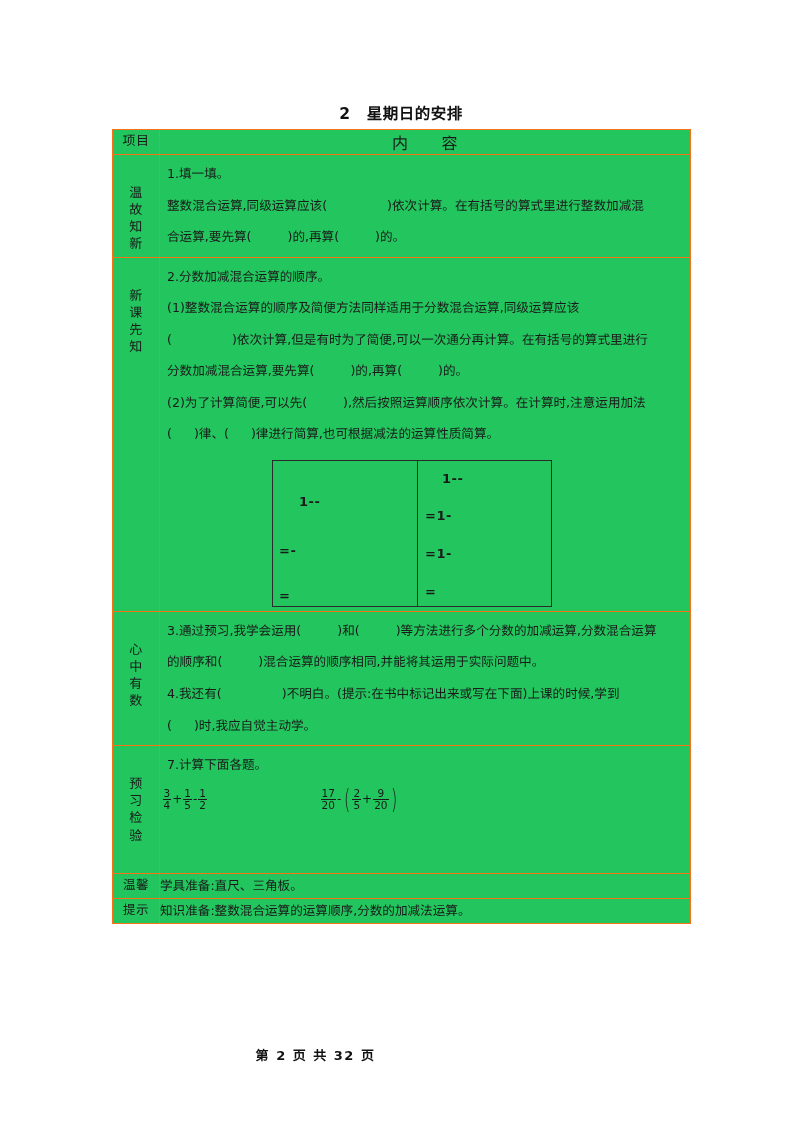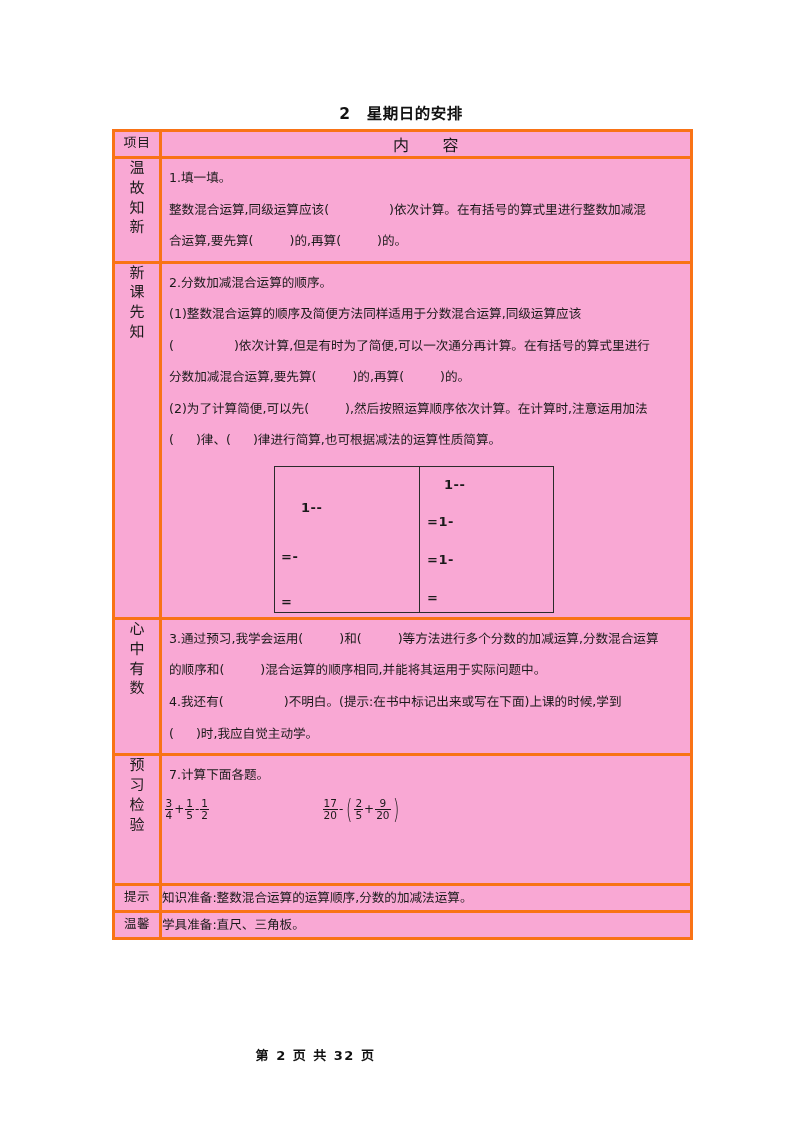--- a/index.html
+++ b/index.html
@@ -43,24 +43,24 @@
   
   .sheet {
     position: absolute;
     left: 112px;
     top: 129px;
     width: 578px;
     border-collapse: collapse;
     table-layout: fixed;
   }
   .sheet td {
-    border: 3px solid #f97316;
+    border: 1px solid #f97316;
     padding: 0;
     vertical-align: top;
-    background: #f9a8d4;
+    background: #22c55e;
   }
   .col-label { width: 47px; }
   .col-body  { width: 531px; }
 
   
   .hdr-label {
     text-align: center;
     font-size: 13px;
     padding: 5px 0 6px 0;
     vertical-align: middle;
@@ -76,27 +76,28 @@
   }
 
   
   .vlabel {
     vertical-align: middle;
     text-align: center;
     padding: 4px 0;
   }
   .vlabel-inner {
     display: inline-block;
-    font-size: 15px;
+    font-size: 13px;
     line-height: 1.32;
     letter-spacing: 0.5px;
     width: 15px;
     word-break: break-all;
     white-space: normal;
     text-align: center;
+    margin-top: 29px;
   }
 
   
   .bodycell {
     padding: 7px 8px 8px 9px;
     font-size: 12.6px;
     line-height: 1.95;
     text-align: justify;
     text-justify: inter-ideograph;
   }
@@ -306,26 +307,26 @@
 
             <span class="expr expr-b">
               <span class="frac"><span class="num">17</span><span class="den">20</span></span><span class="op">-</span><span class="paren">(</span><span class="frac"><span class="num">2</span><span class="den">5</span></span><span class="op">+</span><span class="frac"><span class="num">9</span><span class="den">20</span></span><span class="paren">)</span>
             </span>
 
           </div>
         </td>
       </tr>
 
       <tr>
+        <td class="tip-label">温馨</td>
+        <td class="tip-body">学具准备:直尺、三角板。</td>
+      </tr>
+      <tr>
         <td class="tip-label">提示</td>
         <td class="tip-body">知识准备:整数混合运算的运算顺序,分数的加减法运算。</td>
       </tr>
-      <tr>
-        <td class="tip-label">温馨</td>
-        <td class="tip-body">学具准备:直尺、三角板。</td>
-      </tr>
 
     </tbody>
   </table>
 
   <div class="pagefoot">第 2 页 共 32 页</div>
 
 </div>
 
 </body></html>

